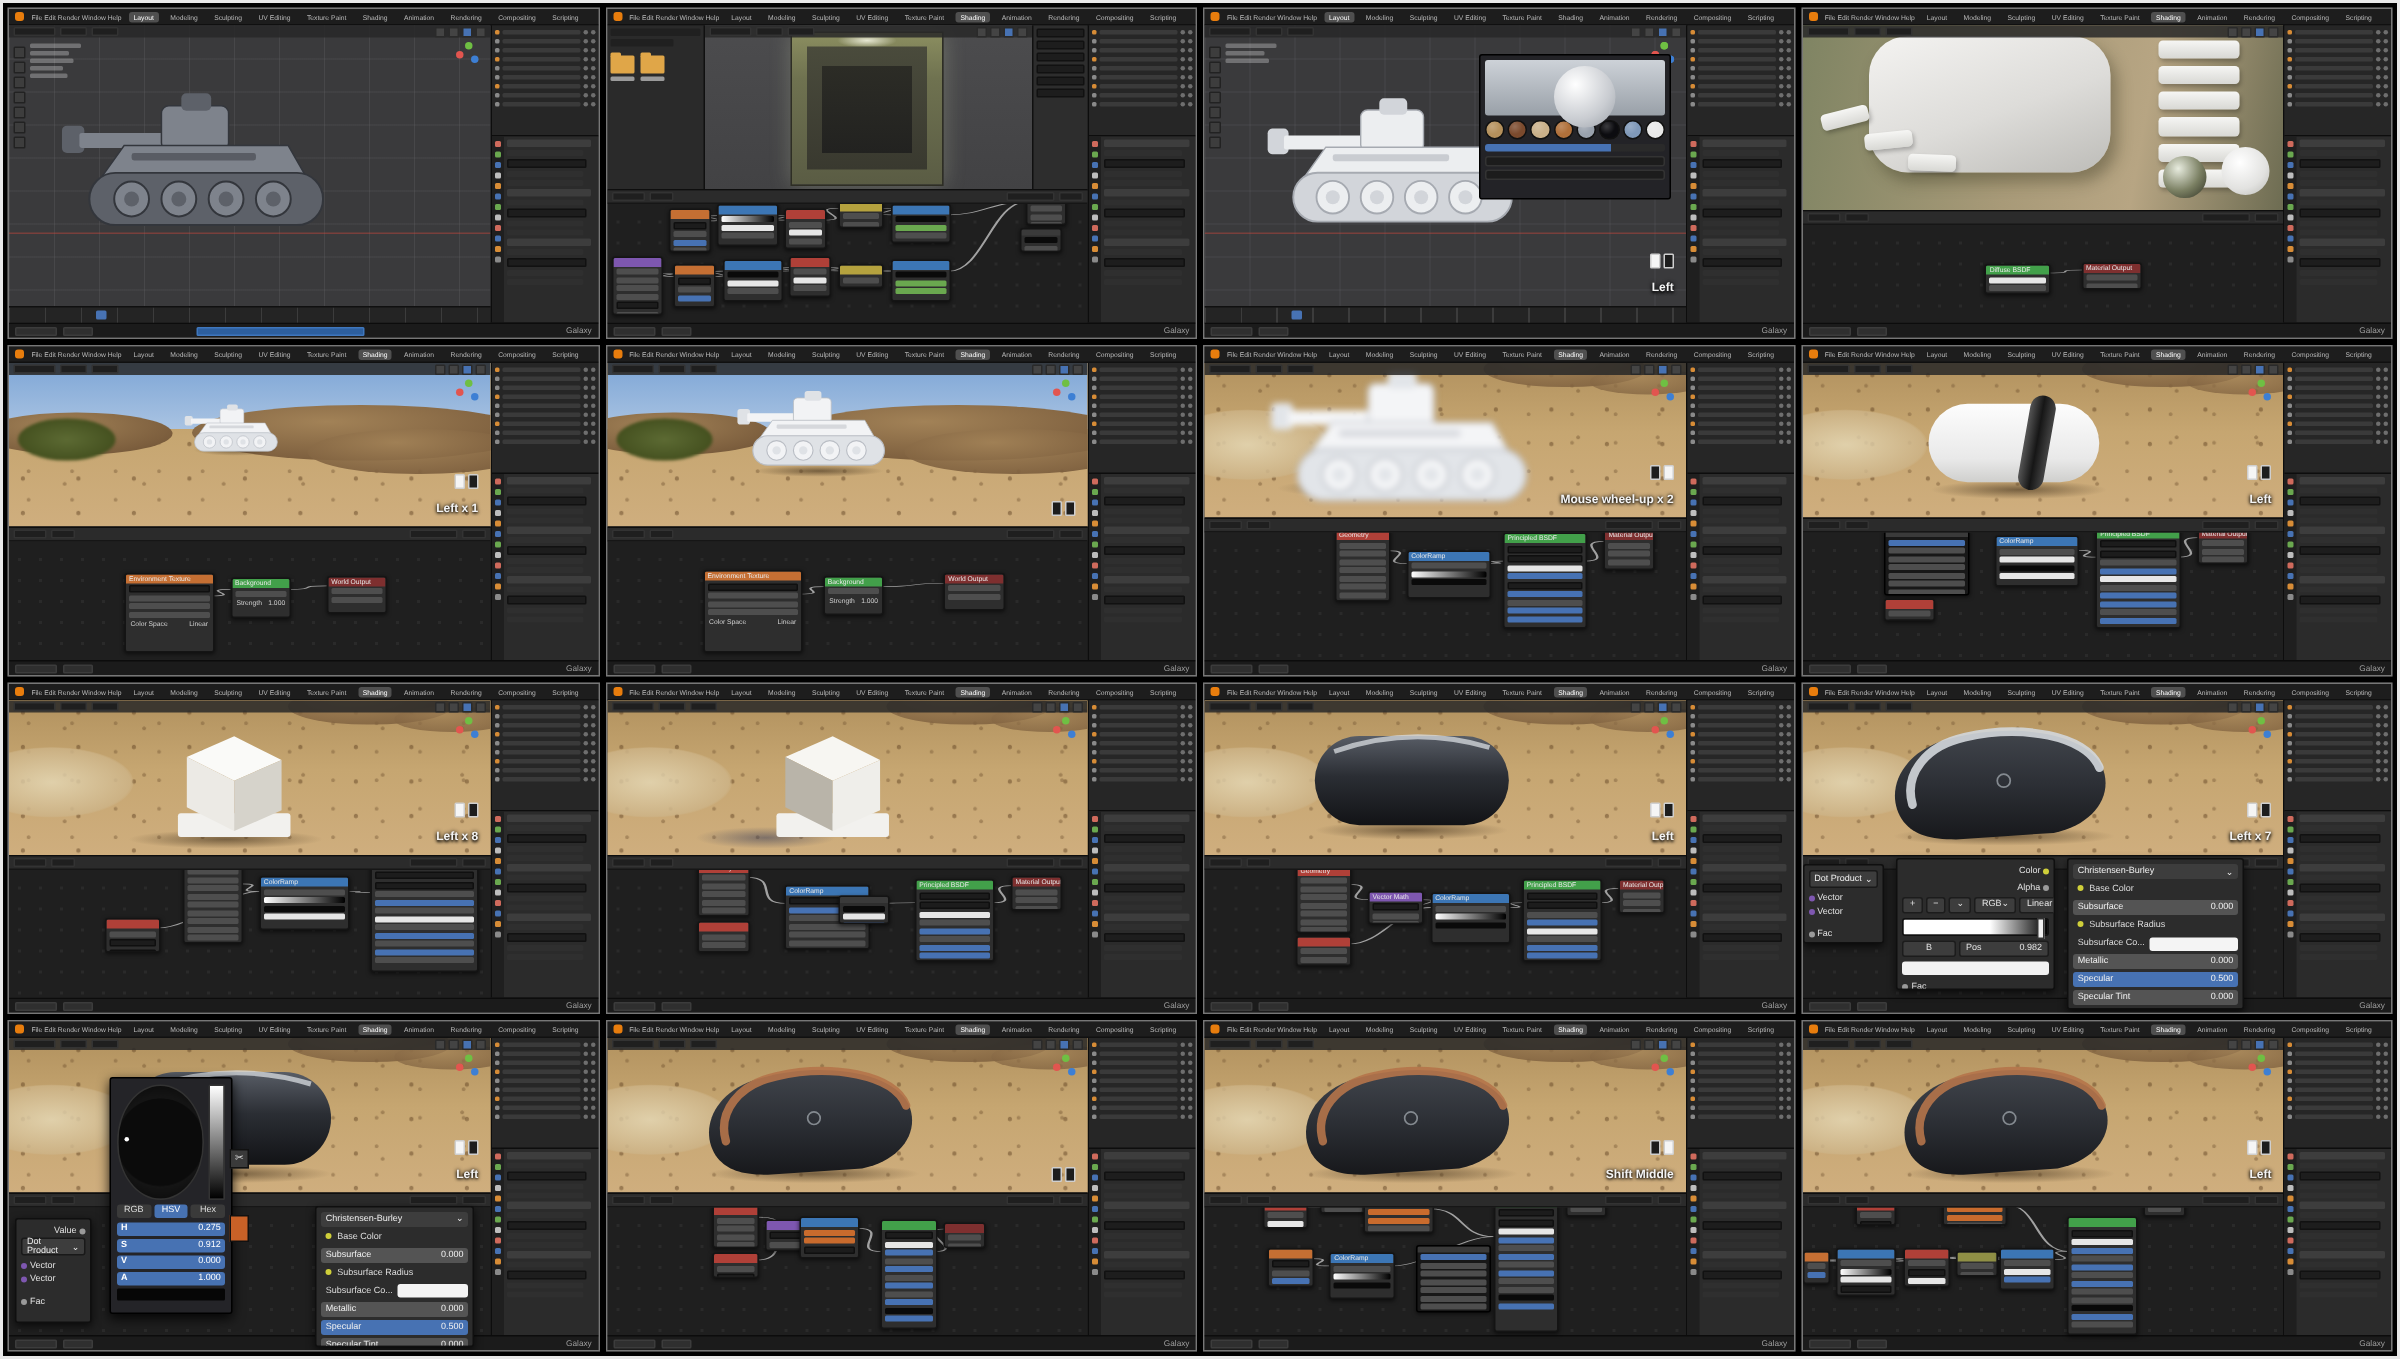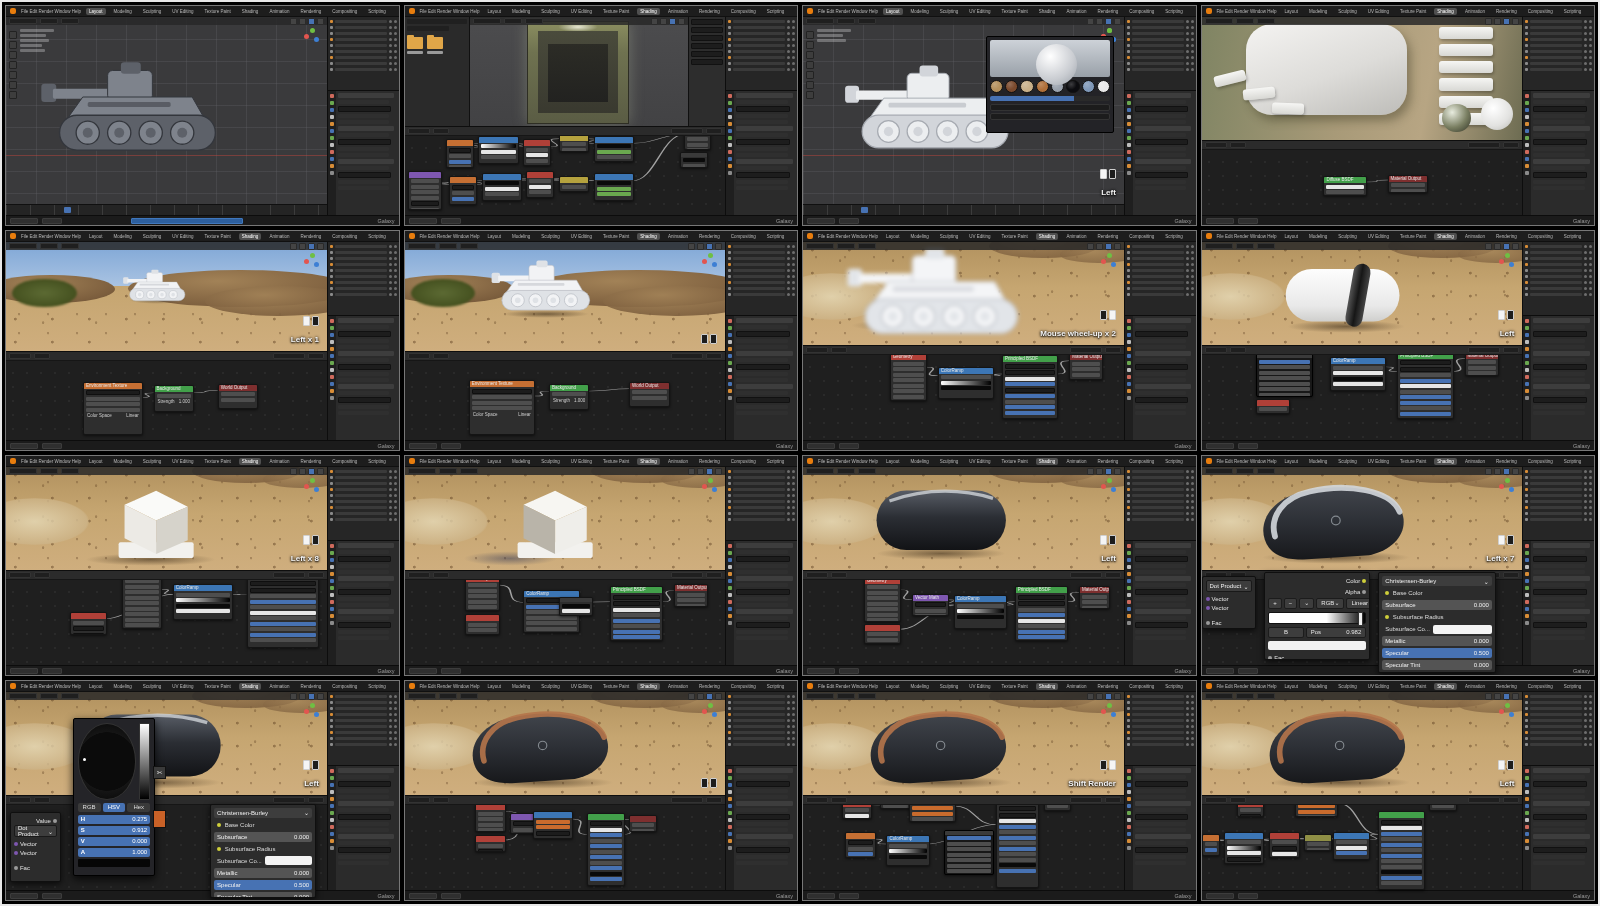--- a/index.html
+++ b/index.html
@@ -3182,21 +3182,21 @@
             </svg>
             <div class="oshadow" style="left:20%;top:82%;width:46%;height:12%"></div>
             <div class="gizmo">
     <i class="gz" style="background:#e2554f;left:0;top:6px"></i>
     <i class="gz" style="background:#6fbf43;left:6px;top:0"></i>
     <i class="gz" style="background:#3d7fd4;left:10px;top:9px"></i>
             </div>
             <div class="ks"><span class="mi">
       <i class="mb "></i>
                 <i class="mb lit"></i>
-              </span><span class="kst">Shift Render</span></div>
+              </span><span class="kst">Shift Middle</span></div>
           </div>
       <div class="nodeed">
     <div class="ne-header">
       <i class="pill" style="width:20px"></i>
               <i class="pill" style="width:14px"></i>
               <i class="pill" style="width:30px;margin-left:auto"></i>
               <i class="pill" style="width:14px"></i>
             </div>
     <svg class="links" viewBox="0 0 100 100" preserveAspectRatio="none">
               <path d="M21,9.399999999999999 C28,9.399999999999999 26,10.6 33,10.6" stroke="#b9b9b9" stroke-width="0.5" fill="none" opacity="0.85"></path>

